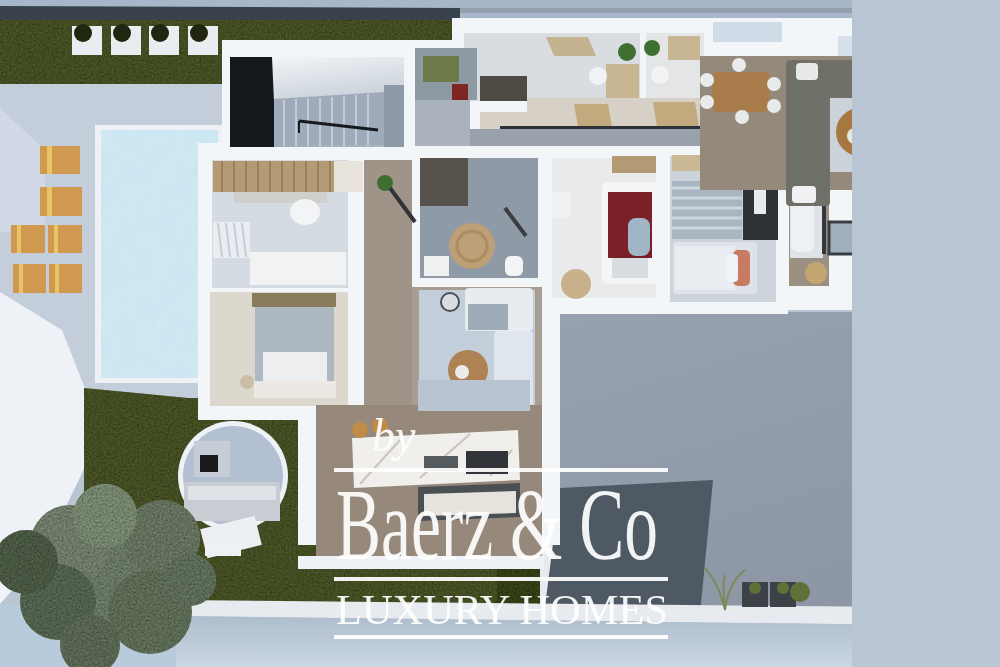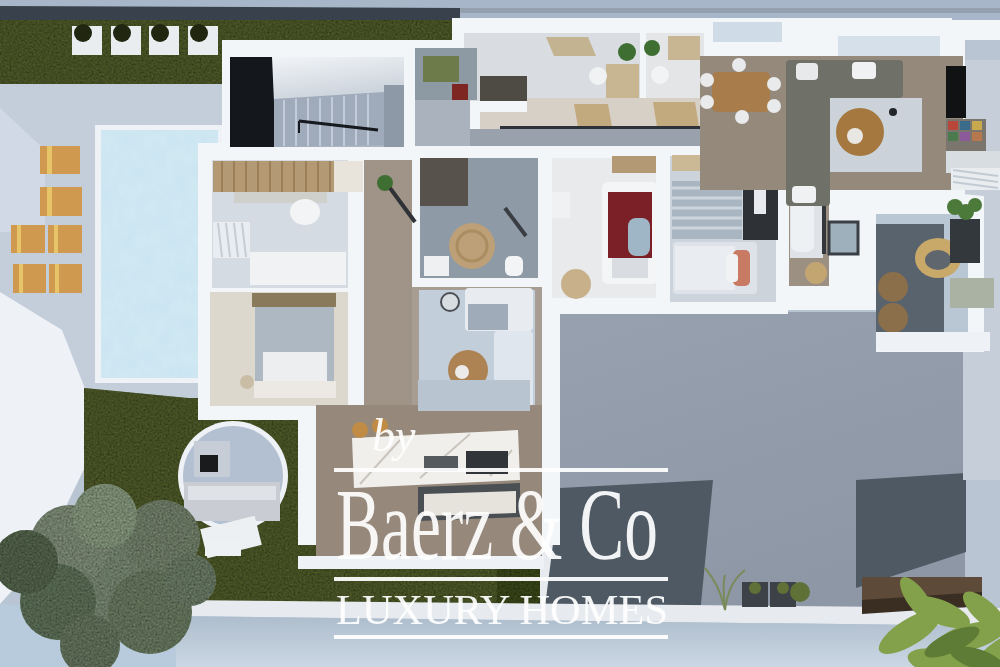--- a/index.html
+++ b/index.html
@@ -1,16 +1,16 @@
 <!DOCTYPE html>
 <html><head>
 <meta charset="utf-8">
 <style>
   html,body{margin:0;padding:0;background:#b9c5d3;}
-  #scene{position:relative;width:1000px;height:667px;overflow:hidden;
+  #scene{position:relative;width:852px;height:667px;overflow:hidden;
     font-family:"Liberation Serif", serif;}
   svg{display:block;}
 </style>
 </head>
 <body>
 <div id="scene">
 <svg width="1000" height="667" viewBox="0 0 1000 667" xmlns="http://www.w3.org/2000/svg">
 <defs>
   <linearGradient id="courtyard" x1="0" y1="0" x2="0.3" y2="1">
     <stop offset="0" stop-color="#99a3b1"></stop>

